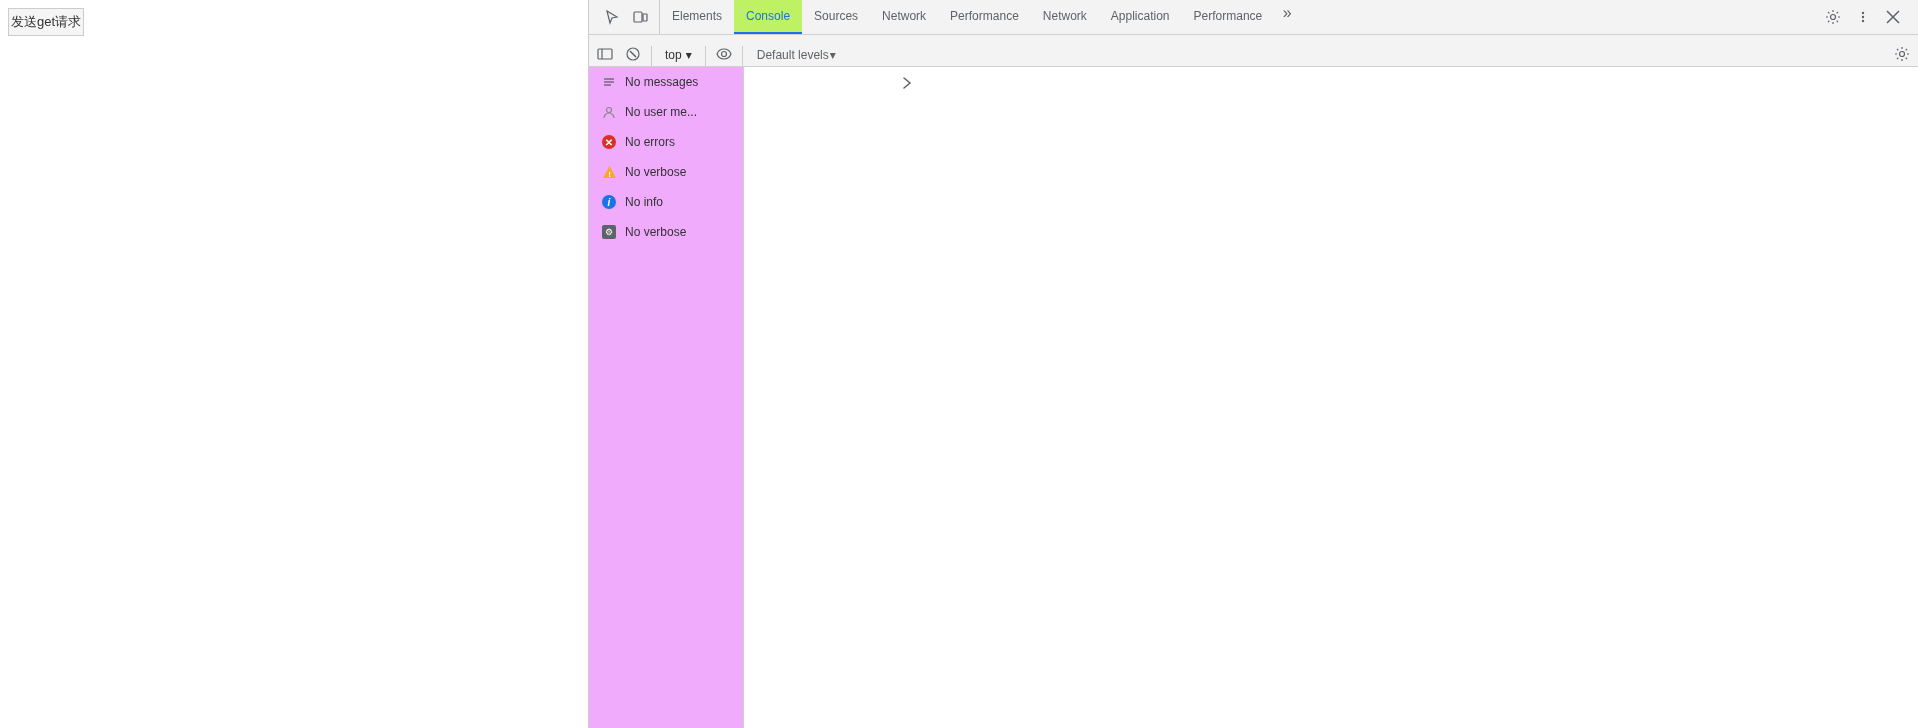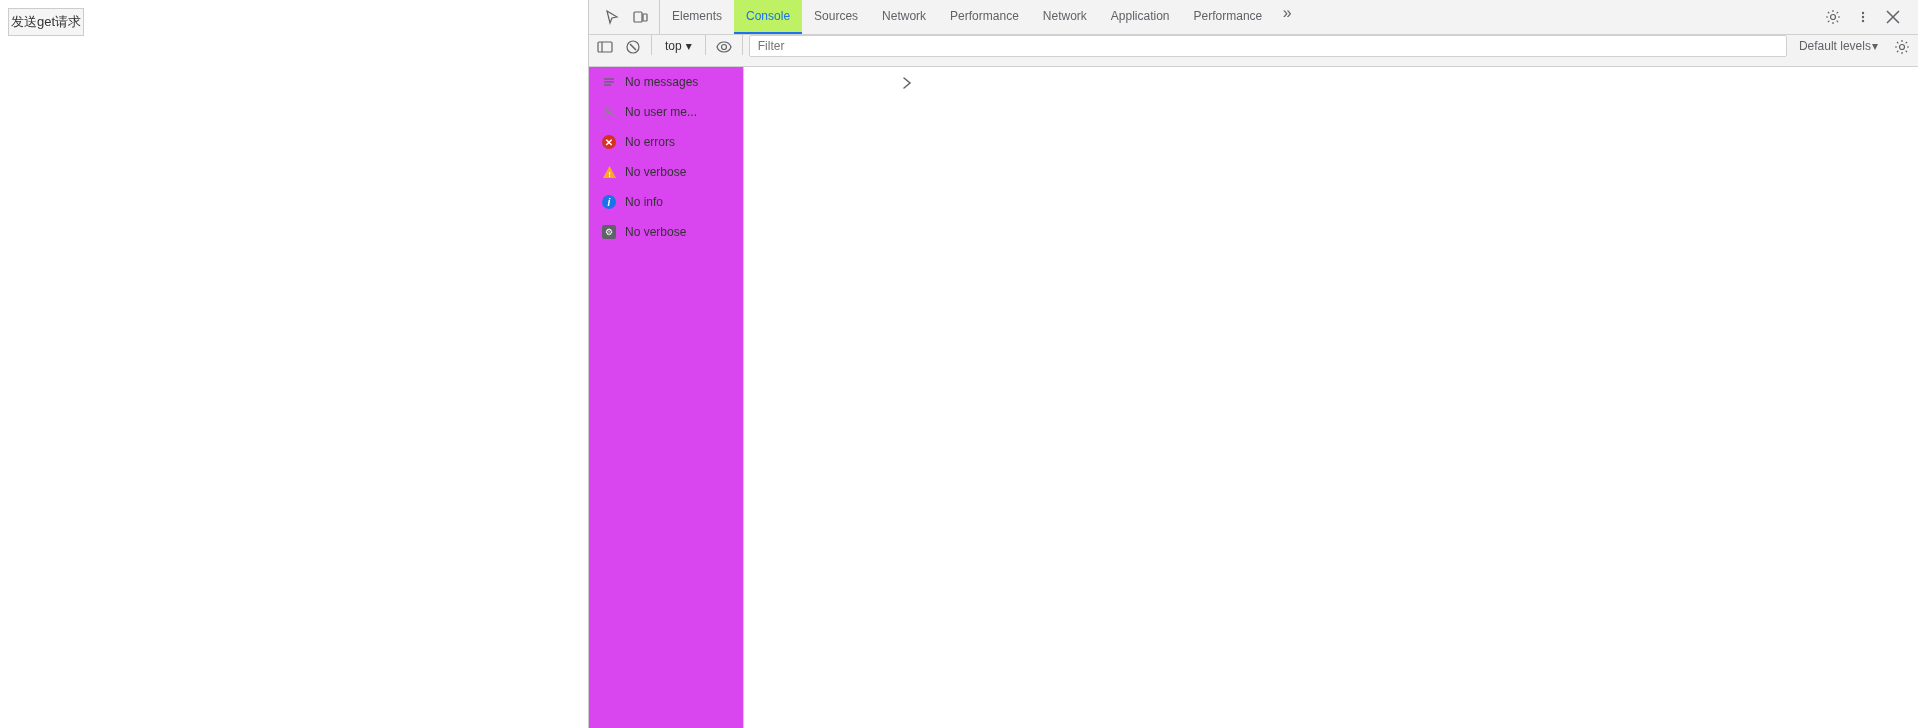--- a/index.html
+++ b/index.html
@@ -120,21 +120,21 @@
       background: transparent;
       cursor: pointer;
       border-radius: 3px;
       color: #5f6368;
       font-size: 14px;
     }
 
     
     .console-toolbar {
       display: flex;
-      align-items: flex-start;
+      align-items: flex-end;
       height: 32px;
       border-bottom: 1px solid #d0d0d0;
       background: #f3f3f3;
       padding: 0 4px;
       gap: 4px;
       flex-shrink: 0;
     }
 
     .toolbar-icon-btn {
       width: 24px;
@@ -214,21 +214,21 @@
     .console-body {
       display: flex;
       flex: 1;
       overflow: hidden;
     }
 
     
     .console-sidebar {
       width: 155px;
       flex-shrink: 0;
-      background: #d946ef;
+      background: #f0abfc;
       border-right: 1px solid #d0d0d0;
       overflow-y: auto;
     }
 
     .sidebar-item {
       display: flex;
       align-items: center;
       gap: 8px;
       padding: 5px 8px 5px 12px;
       cursor: pointer;
@@ -411,21 +411,20 @@
 
       <button class="eye-btn" title="Create live expression">
         <svg width="16" height="12" viewBox="0 0 16 12" fill="none">
           <path d="M1 6C2.5 2 5 1 8 1s5.5 1 7 5c-1.5 4-4 5-7 5S2.5 10 1 6z" stroke="#5f6368" stroke-width="1.2"></path>
           <circle cx="8" cy="6" r="2.5" stroke="#5f6368" stroke-width="1.2"></circle>
         </svg>
       </button>
 
       <div class="toolbar-divider"></div>
 
-      <input class="filter-input" type="text" placeholder="Filter" style="">
 
       <button class="levels-btn">
         <span>Default levels</span>
         <span>▾</span>
       </button>
 
       <button class="settings-btn" title="Console settings">
         <svg width="16" height="16" viewBox="0 0 16 16" fill="none">
           <circle cx="8" cy="8" r="2.5" stroke="#5f6368" stroke-width="1.2"></circle>
           <path d="M8 1v2M8 13v2M1 8h2M13 8h2M2.93 2.93l1.41 1.41M11.66 11.66l1.41 1.41M2.93 13.07l1.41-1.41M11.66 4.34l1.41-1.41" stroke="#5f6368" stroke-width="1.2"></path>

